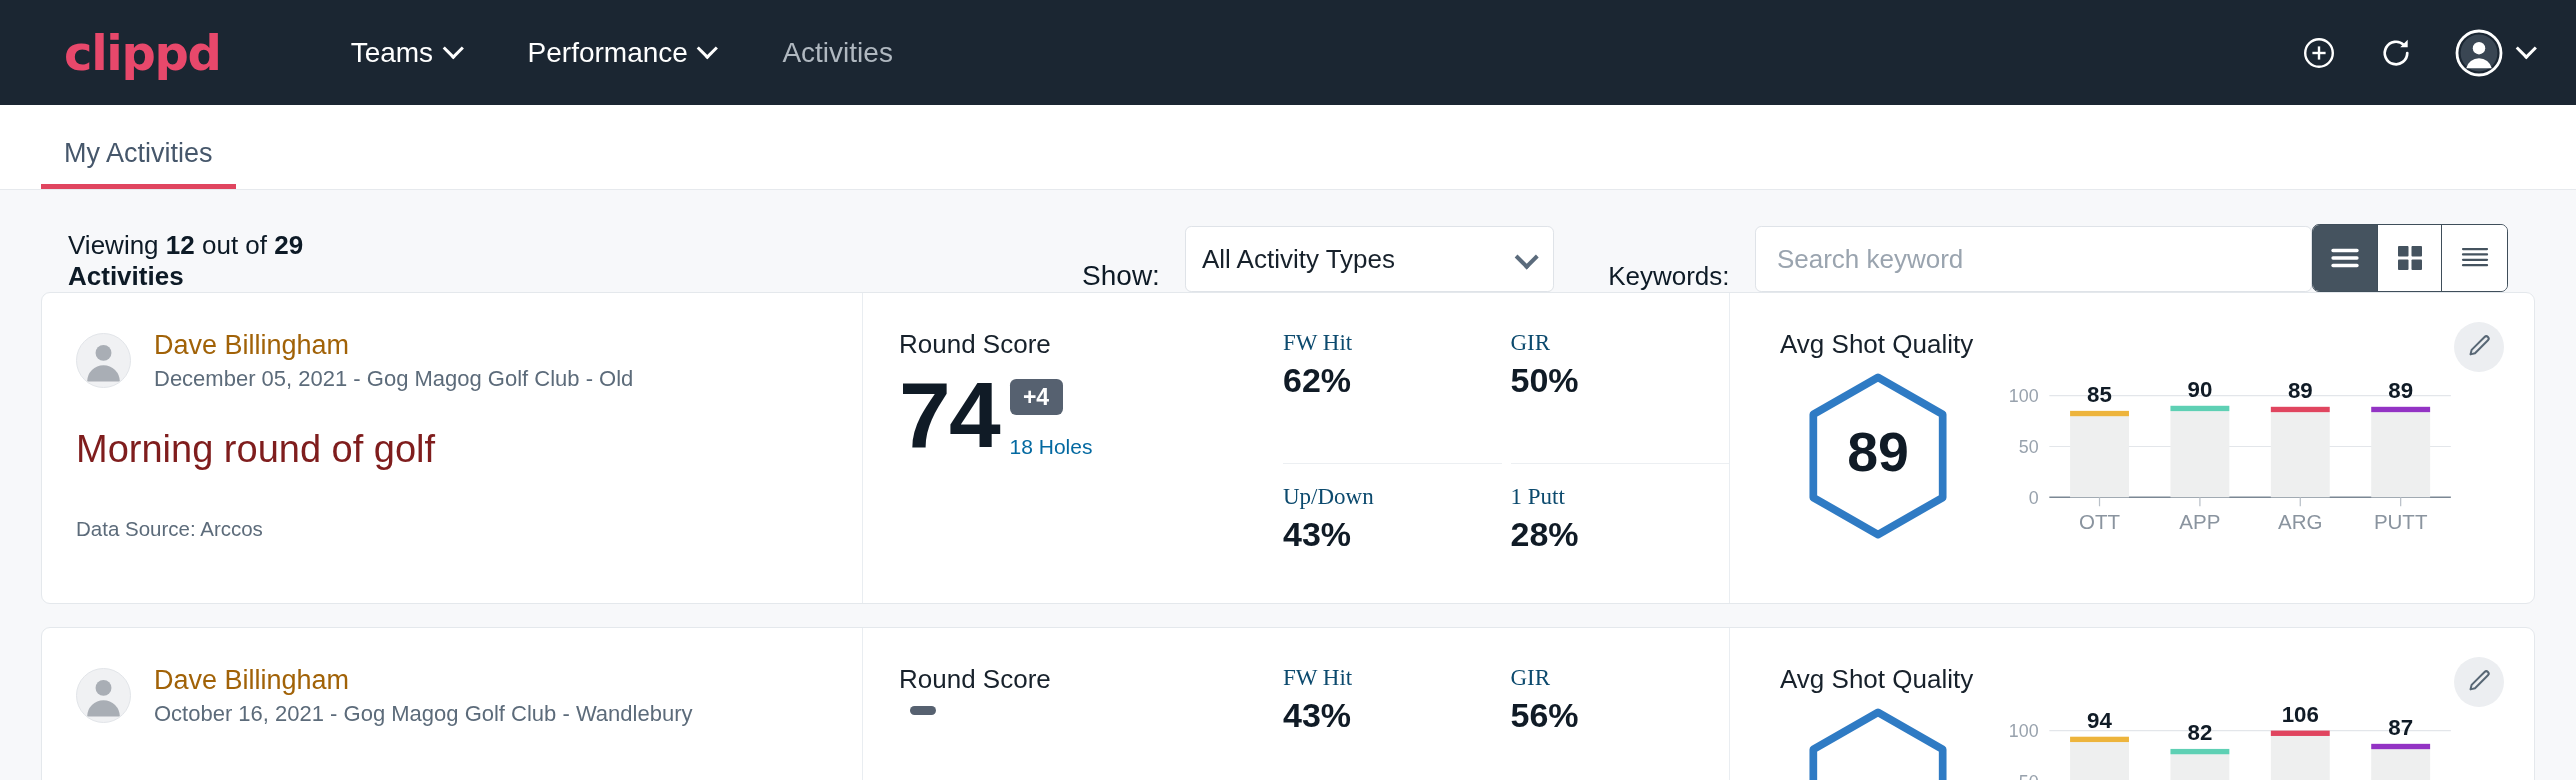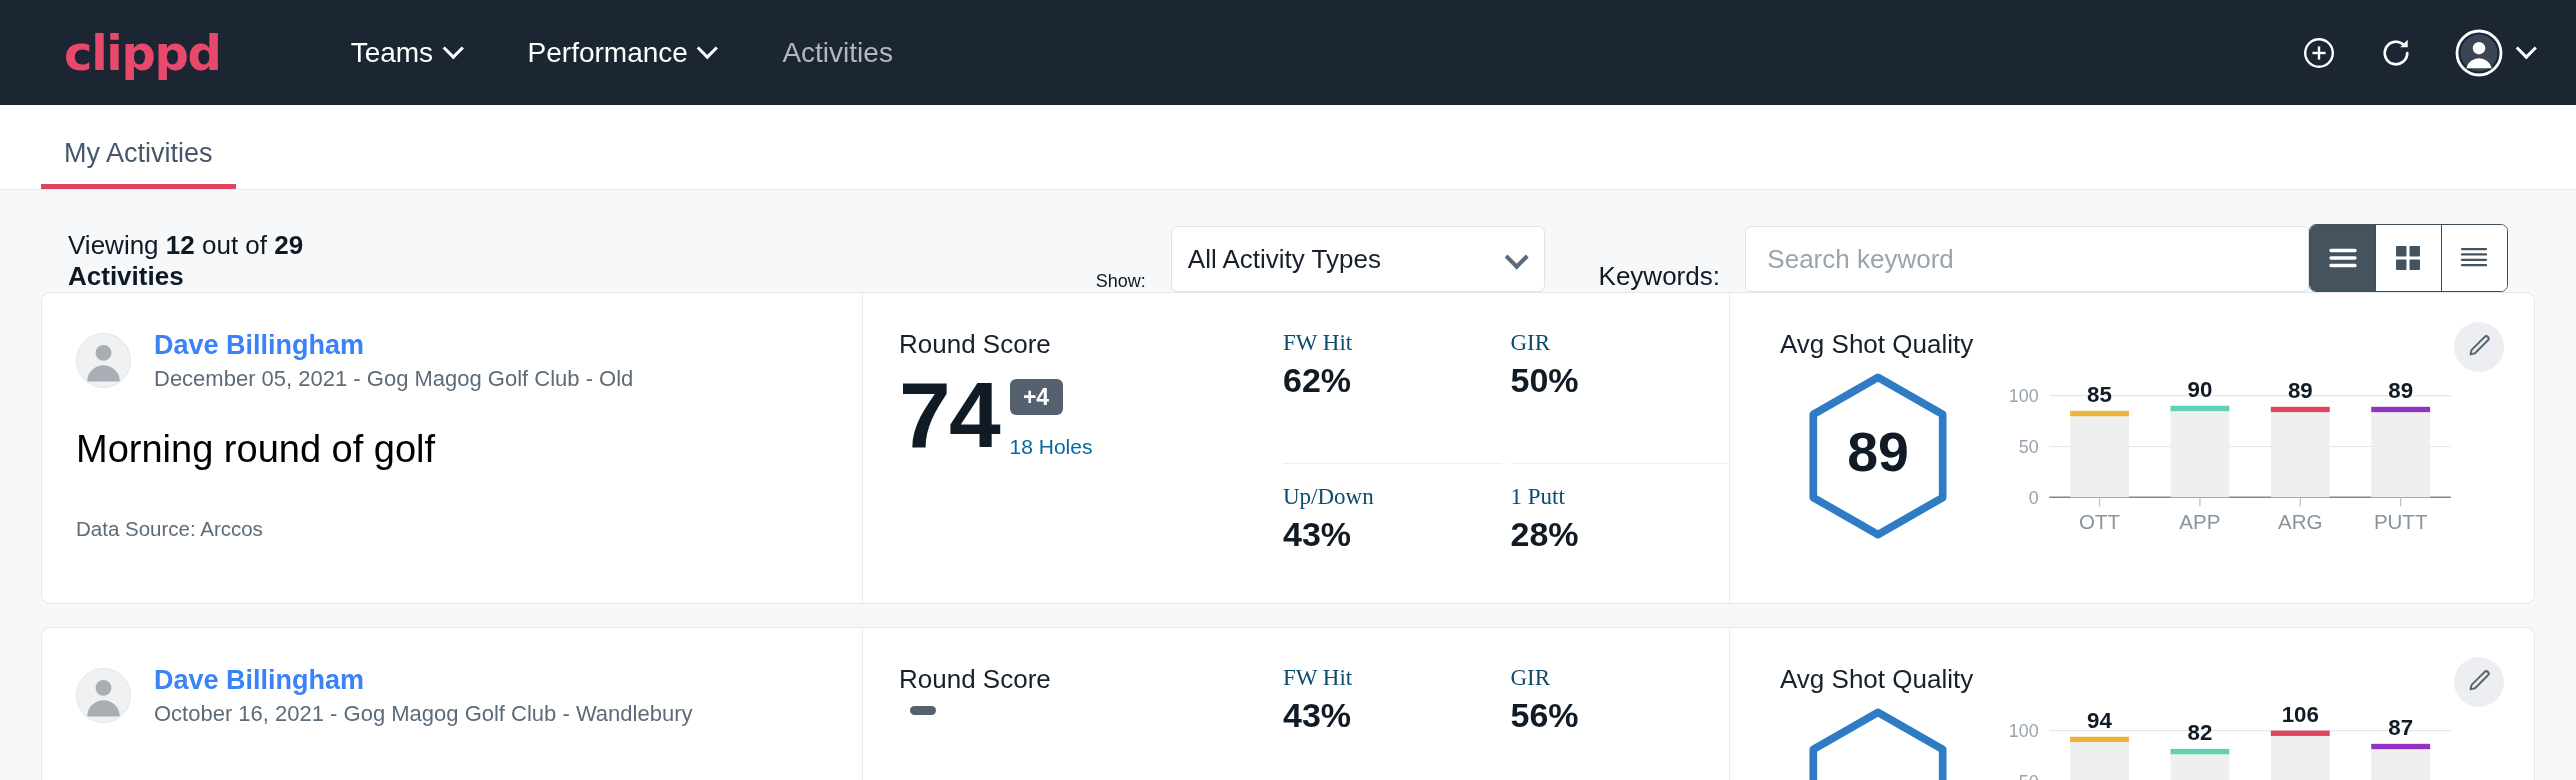--- a/index.html
+++ b/index.html
@@ -95,21 +95,21 @@
     align-items: flex-end;
     padding: 0 27px;
   }
   .viewing {
     font-size: 26px;
     color: #0d1a26;
   }
   .viewing b { font-weight: 700; }
   .filter-spacer-1 { width: 741px; }
   .show-label {
-    font-size: 18px;
+    font-size: 28px;
     color: #0d1a26;
     margin-right: 25px;
   }
   .select-box {
     width: 397px;
     height: 66px;
     background: #ffffff;
     border: 0.9px solid #dfe3e8;
     border-radius: 6.2px;
     display: flex;
@@ -182,25 +182,25 @@
   }
   .who { display: flex; align-items: center; gap: 23px; }
   .avatar-sm {
     width: 55px; height: 55px;
     border-radius: 50%;
     background: #f0f1f3;
     border: 0.9px solid #e2e5e9;
     display: flex; align-items: flex-end; justify-content: center;
     overflow: hidden;
   }
-  .who-name { font-size: 27px; font-weight: 700; color: #3b82f6; line-height: 1.25; }
+  .who-name { font-size: 27px; font-weight: 400; color: #a16207; line-height: 1.25; }
   .who-sub { font-size: 22px; color: #5c6b7a; margin-top: 3.6px; }
   .card-title {
     font-size: 38px;
-    color: #000000;
+    color: #7f1d1d;
     margin-top: 36px;
   }
   .datasource {
     font-size: 20.5px;
     color: #5c6b7a;
     margin-top: 46px;
   }
 
   .col-score {
     width: 420px;

